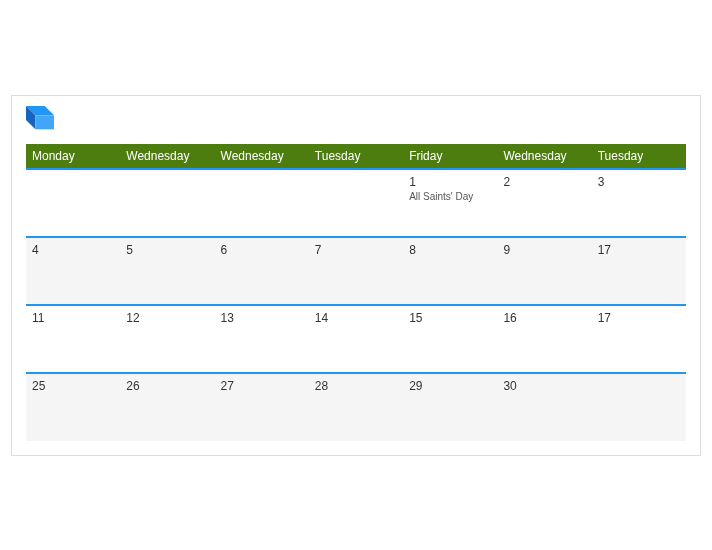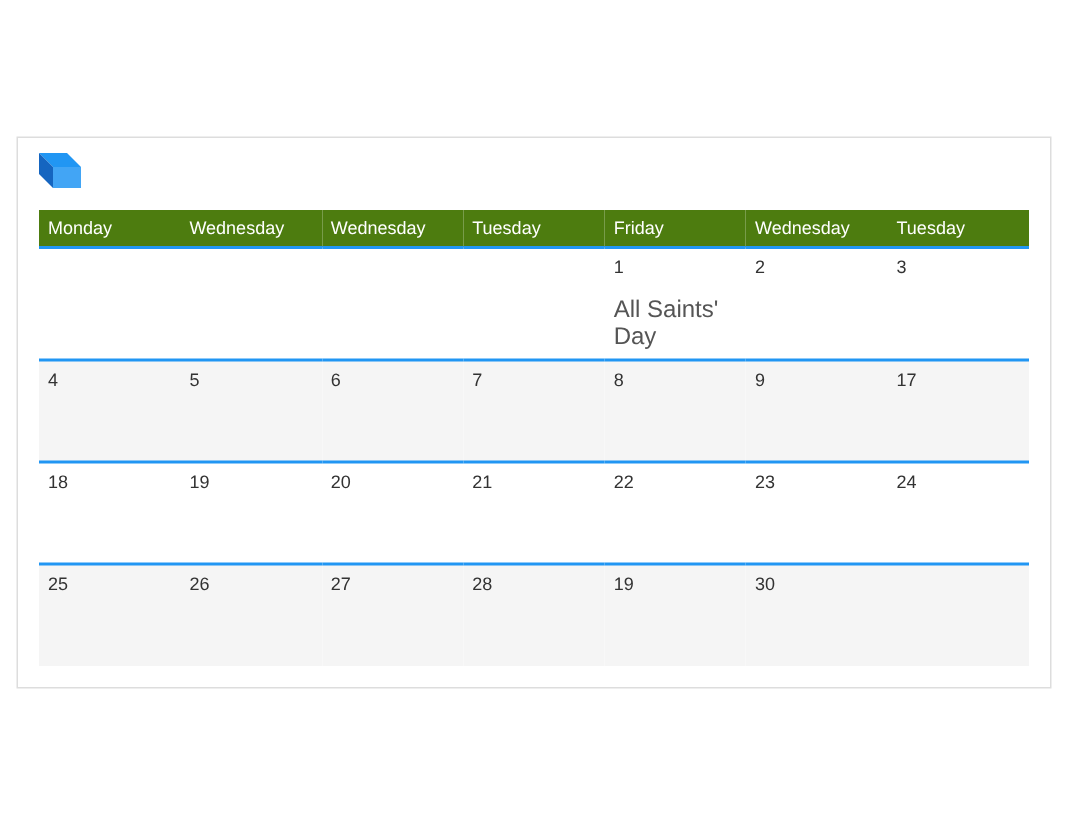--- a/index.html
+++ b/index.html
@@ -82,23 +82,23 @@
     }
     .cal-table tbody tr td.empty {
       background: #fff;
     }
     .day-num {
       font-size: 12px;
       color: #333;
       display: block;
     }
     .holiday {
-      font-size: 16px;
+      font-size: 10px;
       color: #555;
-      margin-top: 13px;
+      margin-top: 2px;
       display: block;
     }
     
     .cal-table tbody tr:nth-child(even) td {
       background: #f5f5f5;
     }
     .cal-table tbody tr:nth-child(even) td.empty {
       background: #f5f5f5;
     }
   </style>
@@ -172,56 +172,56 @@
           </td>
           <td>
             <span class="day-num">9</span>
           </td>
           <td>
             <span class="day-num">17</span>
           </td>
         </tr>
         <tr>
           <td>
-            <span class="day-num">18</span>
-          </td>
-          <td>
-            <span class="day-num">19</span>
-          </td>
-          <td>
-            <span class="day-num">20</span>
-          </td>
-          <td>
-            <span class="day-num">21</span>
-          </td>
-          <td>
-            <span class="day-num">22</span>
-          </td>
-          <td>
-            <span class="day-num">23</span>
-          </td>
-          <td>
-            <span class="day-num">24</span>
+            <span class="day-num">11</span>
+          </td>
+          <td>
+            <span class="day-num">12</span>
+          </td>
+          <td>
+            <span class="day-num">13</span>
+          </td>
+          <td>
+            <span class="day-num">14</span>
+          </td>
+          <td>
+            <span class="day-num">15</span>
+          </td>
+          <td>
+            <span class="day-num">16</span>
+          </td>
+          <td>
+            <span class="day-num">17</span>
           </td>
         </tr>
         <tr>
           <td>
             <span class="day-num">25</span>
           </td>
           <td>
             <span class="day-num">26</span>
           </td>
           <td>
             <span class="day-num">27</span>
           </td>
           <td>
             <span class="day-num">28</span>
           </td>
           <td>
-            <span class="day-num">19</span>
+            <span class="day-num">29</span>
           </td>
           <td>
             <span class="day-num">30</span>
           </td>
           <td class="empty"></td>
         </tr>
       </tbody>
   </table>
 </div>
 

